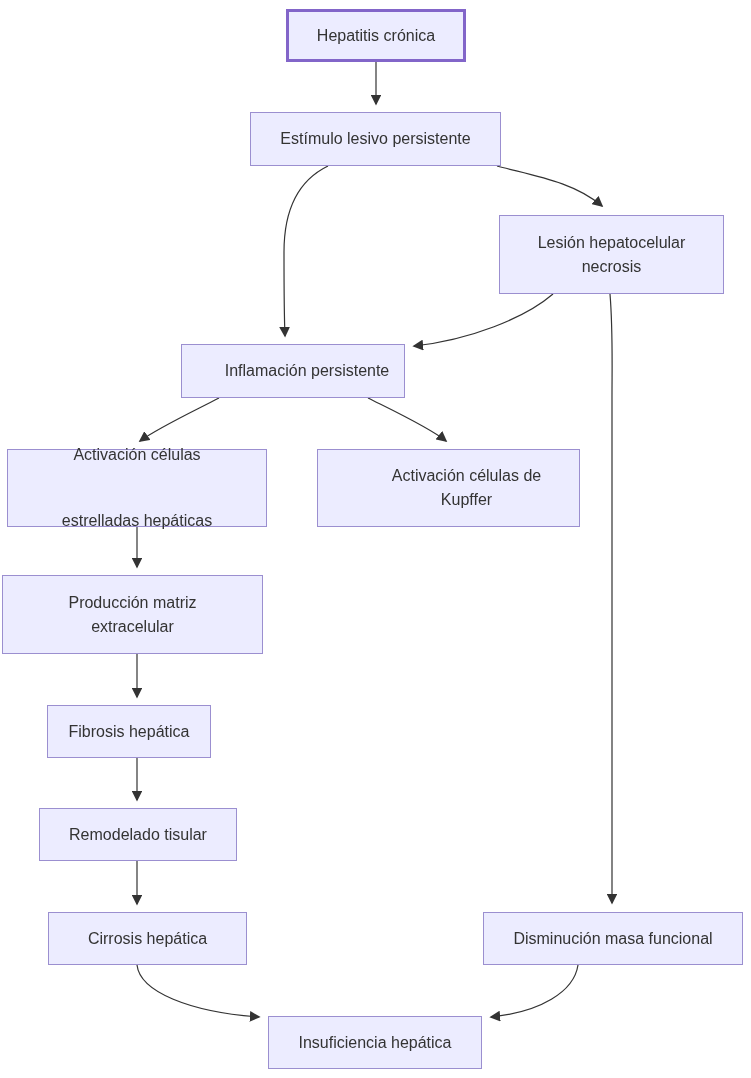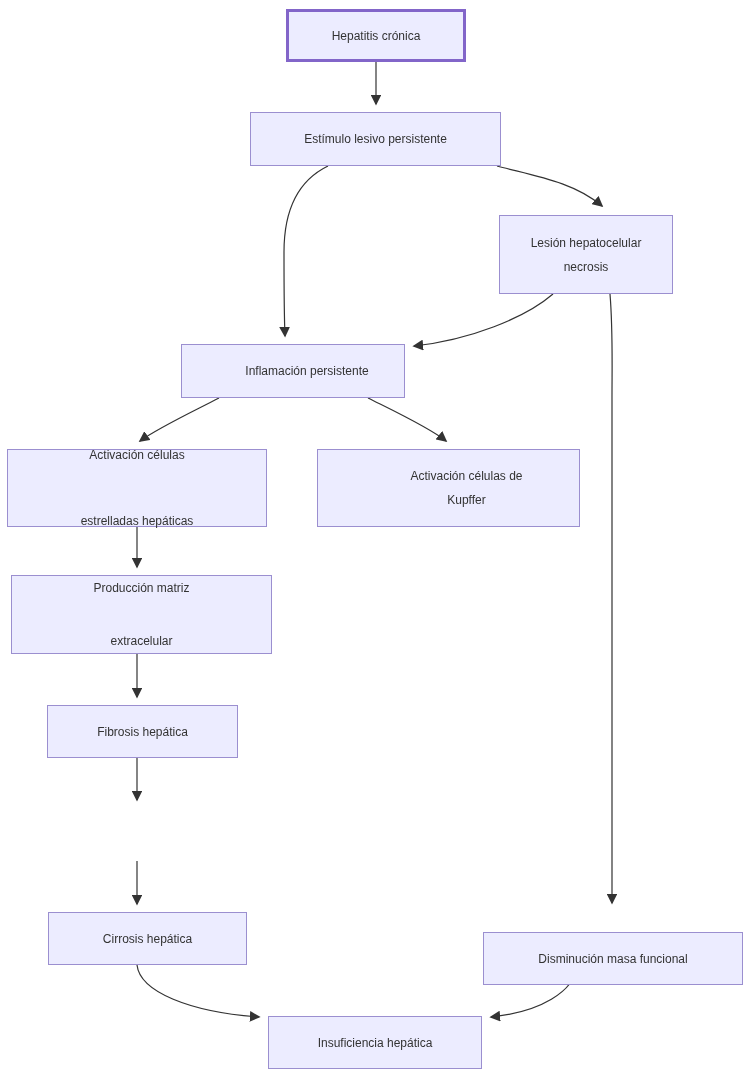--- a/index.html
+++ b/index.html
@@ -5,21 +5,21 @@
   html,body{margin:0;padding:0;background:#ffffff;}
   body{width:751px;height:1078px;font-family:"Liberation Sans",sans-serif;}
   .canvas{position:relative;width:751px;height:1078px;background:#ffffff;overflow:hidden;}
   .edges{position:absolute;left:0;top:0;width:751px;height:1078px;}
   .node{
     position:absolute;
     box-sizing:border-box;
     background:#ECECFF;
     border:1px solid #9b8fd0;
     color:#333333;
-    font-size:12px;
+    font-size:16px;
     line-height:24px;
     display:flex;
     flex-direction:column;
     align-items:center;
     justify-content:center;
     text-align:center;
   }
   .node.root{border:3px solid #8265c9;}
   .node .line{white-space:nowrap;}
 </style>
@@ -52,54 +52,57 @@
   </svg>
 
   <div class="node root" style="left:286px;top:9px;width:180px;height:53px;">
     <div class="line">Hepatitis crónica</div>
   </div>
 
   <div class="node" style="left:250px;top:112px;width:251px;height:54px;">
     <div class="line">Estímulo lesivo persistente</div>
   </div>
 
-  <div class="node" style="left:499px;top:215px;width:174px;height:79px;">
+  <div class="node" style="left:499px;top:215px;width:225px;height:79px;">
     <div class="line">Lesión hepatocelular</div>
     <div class="line">necrosis</div>
   </div>
 
   <div class="node" style="left:181px;top:344px;width:224px;height:54px;padding-left:28px;">
     <div class="line">Inflamación persistente</div>
   </div>
 
   <div class="node" style="left:7px;top:449px;width:260px;height:78px;gap:42px;">
     <div class="line">Activación células</div>
     <div class="line">estrelladas hepáticas</div>
   </div>
 
   <div class="node" style="left:317px;top:449px;width:263px;height:78px;padding-left:36px;">
     <div class="line">Activación células de</div>
     <div class="line">Kupffer</div>
   </div>
 
-  <div class="node" style="left:11px;top:575px;width:261px;height:79px;justify-content:space-between;">
+  <div class="node" style="left:2px;top:575px;width:261px;height:79px;">
     <div class="line">Producción matriz</div>
     <div class="line">extracelular</div>
   </div>
 
-  <div class="node" style="left:47px;top:705px;width:191px;height:53px;text-align:right;">
+  <div class="node" style="left:47px;top:705px;width:164px;height:53px;text-align:right;">
     <div class="line">Fibrosis hepática</div>
   </div>
 
+  <div class="node" style="left:39px;top:808px;width:198px;height:53px;">
+    <div class="line">Remodelado tisular</div>
+  </div>
 
   <div class="node" style="left:48px;top:912px;width:199px;height:53px;">
     <div class="line">Cirrosis hepática</div>
   </div>
 
-  <div class="node" style="left:483px;top:932px;width:260px;height:53px;">
+  <div class="node" style="left:483px;top:912px;width:260px;height:53px;">
     <div class="line">Disminución masa funcional</div>
   </div>
 
   <div class="node" style="left:268px;top:1016px;width:214px;height:53px;">
     <div class="line">Insuficiencia hepática</div>
   </div>
 
 </div>
 
 </body></html>

